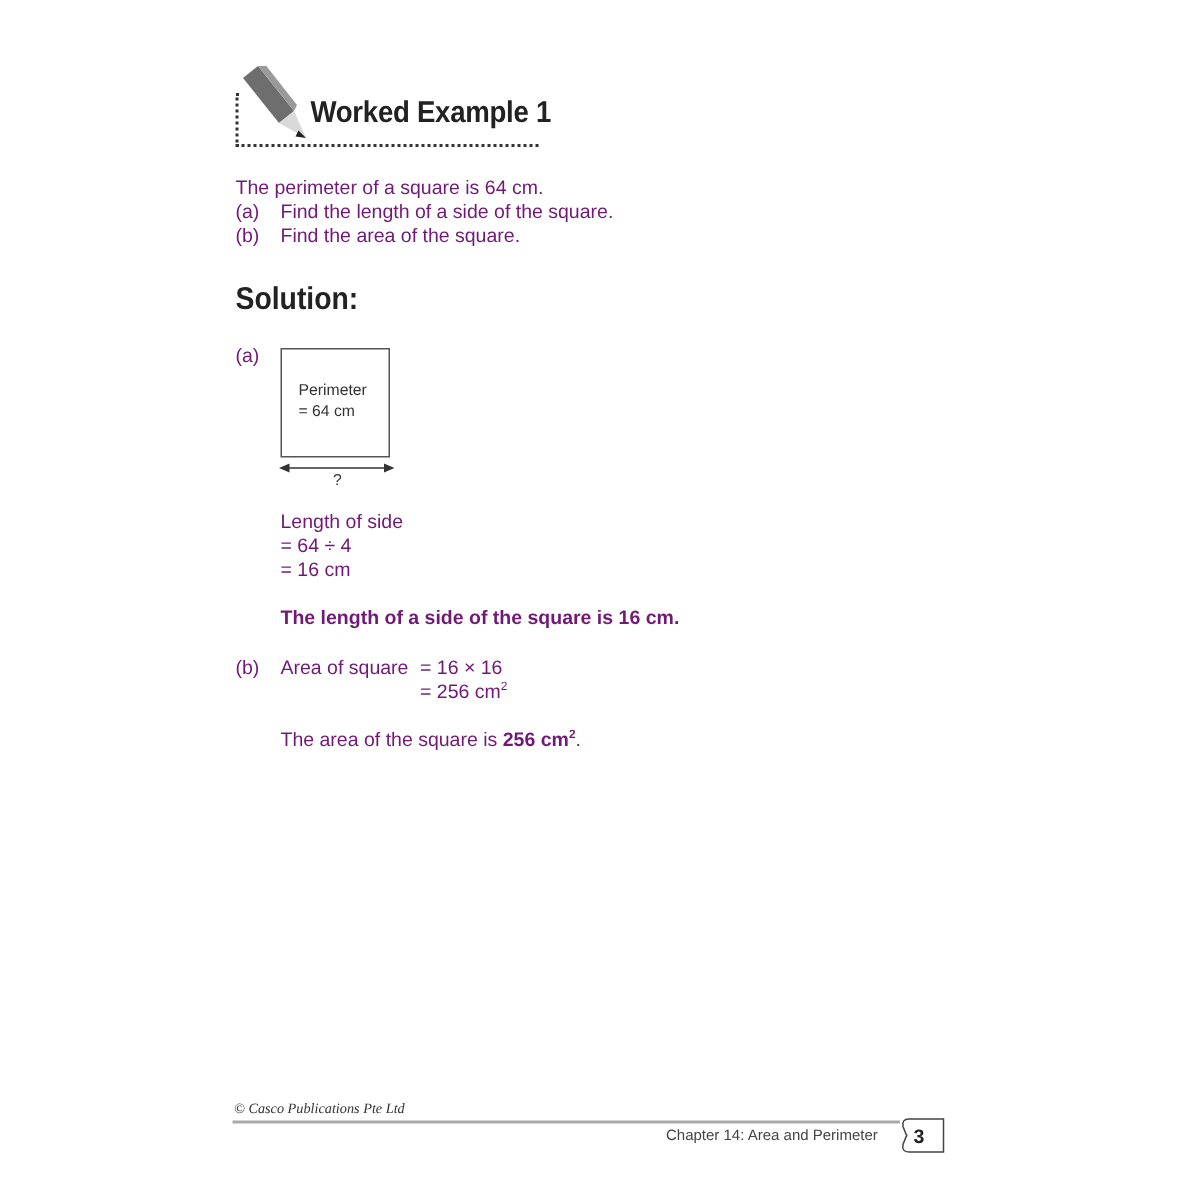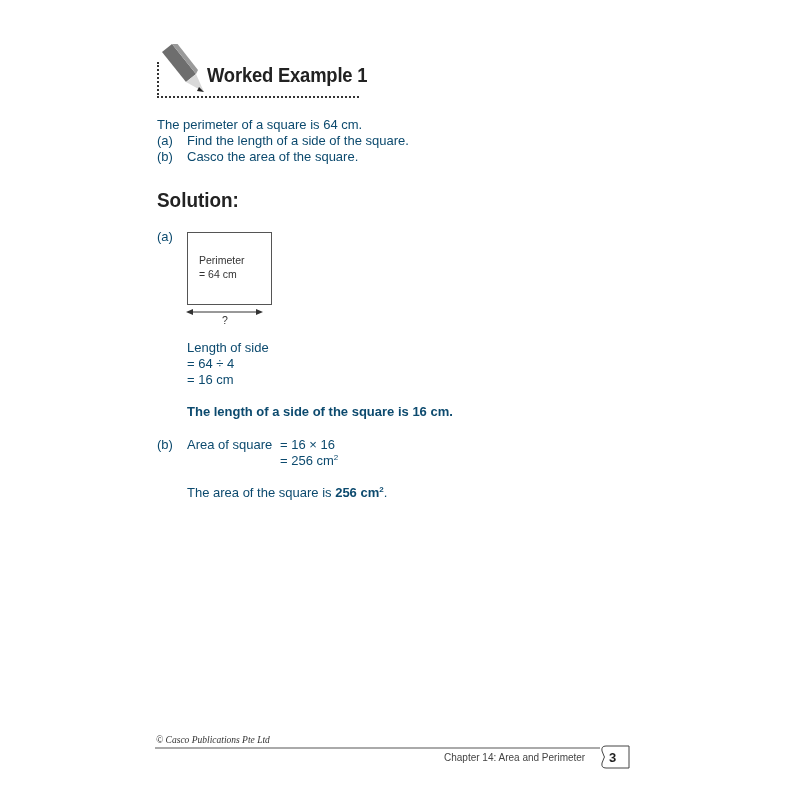--- a/index.html
+++ b/index.html
@@ -6,23 +6,23 @@
     body {
       width: 800px; height: 800px; background: #ffffff; position: relative;
       font-family: "Liberation Sans", sans-serif; color: #222222; overflow: hidden;
     }
     .abs { position: absolute; }
     .header-wrap { left: 155px; top: 44px; width: 205px; height: 56px; }
     .header-dots-v { position: absolute; left: 2px; top: 18px; height: 36px; border-left: 2px dotted #333; }
     .header-dots-h { position: absolute; left: 2px; top: 52px; width: 202px; border-top: 2px dotted #333; }
     .pencil { position: absolute; left: 3px; top: 0px; }
     .header-title { position: absolute; left: 52px; top: 20px; font-size: 20px; font-weight: bold; color: #222; letter-spacing: -0.2px; white-space: nowrap; transform: scaleX(0.92); transform-origin: left; }
-    .txt { font-size: 13px; line-height: 16px; white-space: nowrap; color: #0c4a6e; }
+    .txt { font-size: 13px; line-height: 16px; white-space: nowrap; color: #701a75; }
     .solution { left: 157px; top: 188px; font-size: 21px; font-weight: bold; transform: scaleX(0.9); transform-origin: left; color: #222; }
-    .sqbox { left: 187px; top: 232px; width: 85px; height: 73px; border: 1px solid #555; box-sizing: border-box; }
+    .sqbox { left: 187px; top: 232px; width: 73px; height: 73px; border: 1px solid #555; box-sizing: border-box; }
     .sqbox .inner { position: absolute; left: 11px; top: 20px; font-size: 10.5px; line-height: 14px; color: #333; }
     .arrow { left: 186px; top: 307px; width: 77px; height: 10px; }
     .qmark { left: 222px; top: 314px; font-size: 10.5px; color: #333; }
     sup { font-size: 8px; line-height: 0; }
     .footer-line { left: 155px; top: 747px; width: 445px; border-top: 2px solid #aaaaaa; }
     .footer-left { left: 156px; top: 735px; font-family: "Liberation Serif", serif; font-style: italic; font-size: 9.5px; color: #333; white-space: nowrap; }
     .footer-right { left: 444px; top: 752px; font-size: 10px; color: #444; white-space: nowrap; }
     .page-tab { left: 600px; top: 745px; width: 30px; height: 24px; }
     .page-num { left: 609px; top: 750px; font-size: 13px; font-weight: bold; color: #222; }
   </style>
@@ -38,21 +38,21 @@
     <polygon points="28,38 38,30 46,48" fill="#d9d9d9"></polygon>
     <polygon points="41,43 46,48 39,47" fill="#222"></polygon>
   </svg>
   <div class="header-title">Worked Example 1</div>
 </div>
 
 <div class="abs txt" style="left:157px; top:117px;">The perimeter of a square is 64 cm.</div>
 <div class="abs txt" style="left:157px; top:133px;">(a)</div>
 <div class="abs txt" style="left:187px; top:133px;text-align:right;">Find the length of a side of the square.</div>
 <div class="abs txt" style="left:157px; top:149px;">(b)</div>
-<div class="abs txt" style="left:187px; top:149px;">Casco the area of the square.</div>
+<div class="abs txt" style="left:187px; top:149px;">Find the area of the square.</div>
 
 <div class="abs solution">Solution:</div>
 
 <div class="abs txt" style="left:157px; top:229px;">(a)</div>
 <div class="abs sqbox">
   <div class="inner">
     <div>Perimeter</div>
     <div>= 64 cm</div>
   </div>
 </div>

